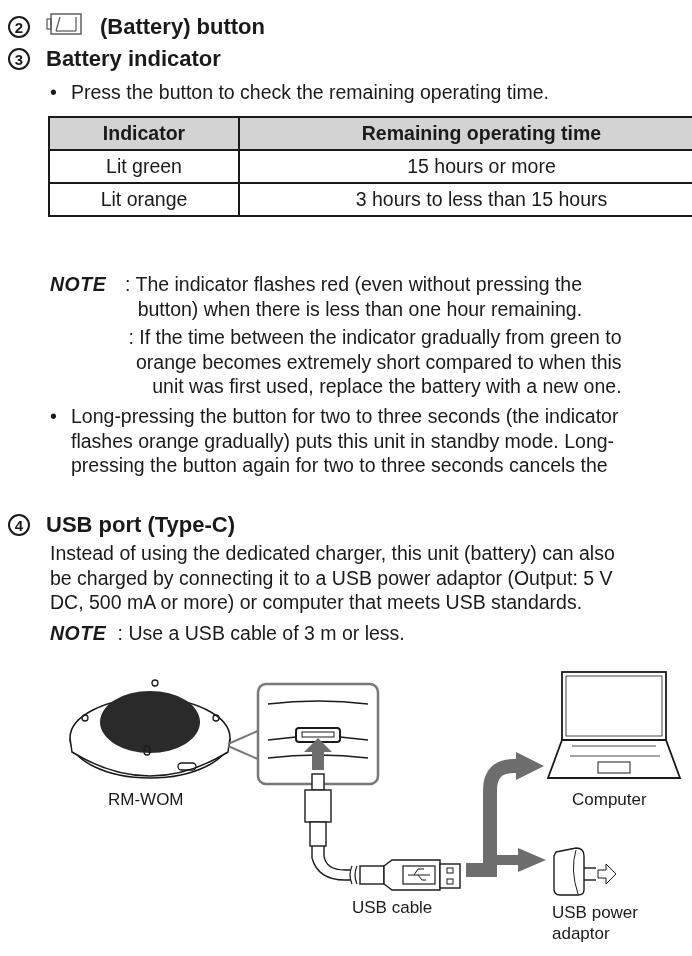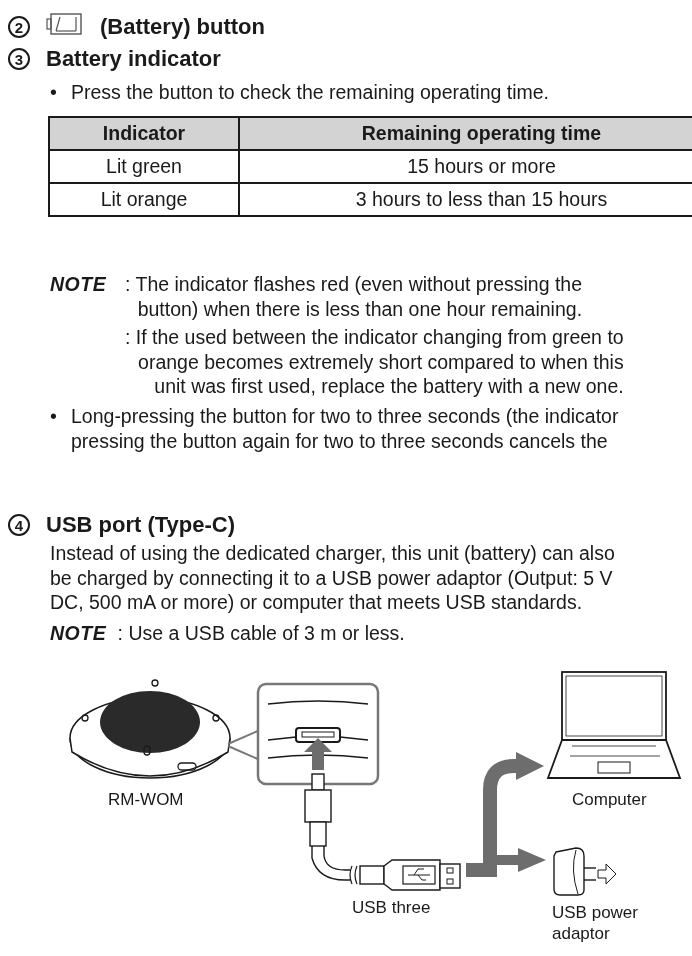--- a/index.html
+++ b/index.html
@@ -77,29 +77,30 @@
   </table>
 
 <div class="note" style="left:50px; top:272px;">
   <span class="note-label">NOTE</span>
 </div>
 <div class="note" style="left:125px; top:272px; white-space:nowrap;">
   <div>: The indicator flashes red (even without pressing the</div>
   <div style="padding-left:11px;">button) when there is less than one hour remaining.</div>
 </div>
 <div class="note" style="left:125px; top:325px; white-space:nowrap;">
-  <div>: If the used between the indicator changing from green to</div>
+  <div>: If the time between the indicator gradually from green to</div>
   <div style="padding-left:11px;">orange becomes extremely short compared to when this</div>
   <div style="padding-left:11px;">unit was first used, replace the battery with a new one.</div>
 </div>
 
 <div class="bullet" style="top:404px;">
   <span class="dot">•</span>
   <div class="txt" style="white-space:nowrap;">
     <div>Long-pressing the button for two to three seconds (the indicator</div>
+    <div>flashes orange gradually) puts this unit in standby mode. Long-</div>
     <div>pressing the button again for two to three seconds cancels the</div>
   </div>
 </div>
 
 <div class="heading" style="top:512px;">
   <span class="circ">4</span>
   <span>USB port (Type-C)</span>
 </div>
 <div class="para" style="left:50px; top:541px; white-space:nowrap;">
   <div>Instead of using the dedicated charger, this unit (battery) can also</div>
@@ -167,17 +168,17 @@
     <path d="M556 852 L576 848 Q584 848 584 856 L584 890 Q584 895 578 895 L560 895 Q554 895 554 889 L554 856 Z" fill="#fff" stroke="#1a1a1a" stroke-width="1.4"></path>
     <path d="M576 850 Q570 870 578 894" stroke="#1a1a1a" stroke-width="1" fill="none"></path>
     <line x1="584" y1="868" x2="596" y2="868" stroke="#1a1a1a" stroke-width="1.4"></line>
     <line x1="584" y1="880" x2="596" y2="880" stroke="#1a1a1a" stroke-width="1.4"></line>
     <polygon points="598,870 606,870 606,864 616,874 606,884 606,878 598,878" fill="#fff" stroke="#1a1a1a" stroke-width="1"></polygon>
   </g>
 </svg>
 
 <div class="caption" style="left:108px; top:790px;">RM-WOM</div>
 <div class="caption" style="left:572px; top:790px;">Computer</div>
-<div class="caption" style="left:352px; top:898px;">USB three</div>
+<div class="caption" style="left:352px; top:898px;">USB cable</div>
 <div class="caption" style="left:552px; top:902px; line-height:21px;">
   <div>USB power</div>
   <div>adaptor</div>
 </div>
 
 </body></html>

